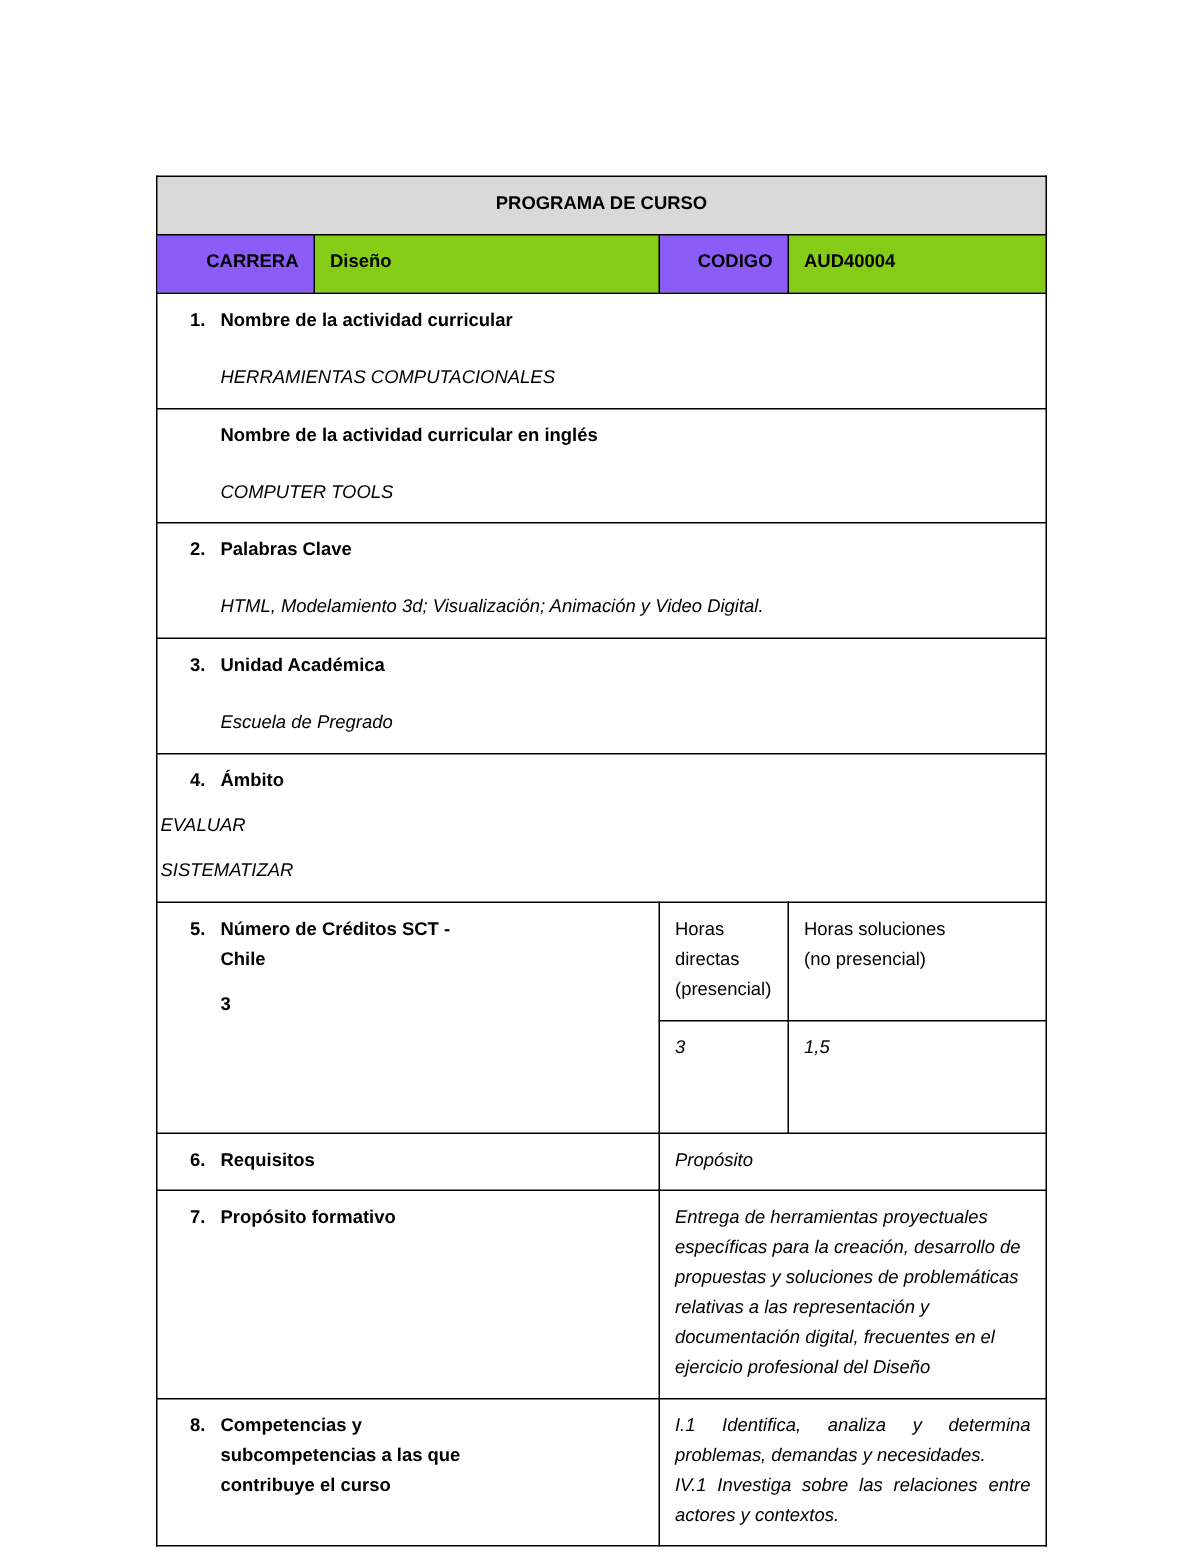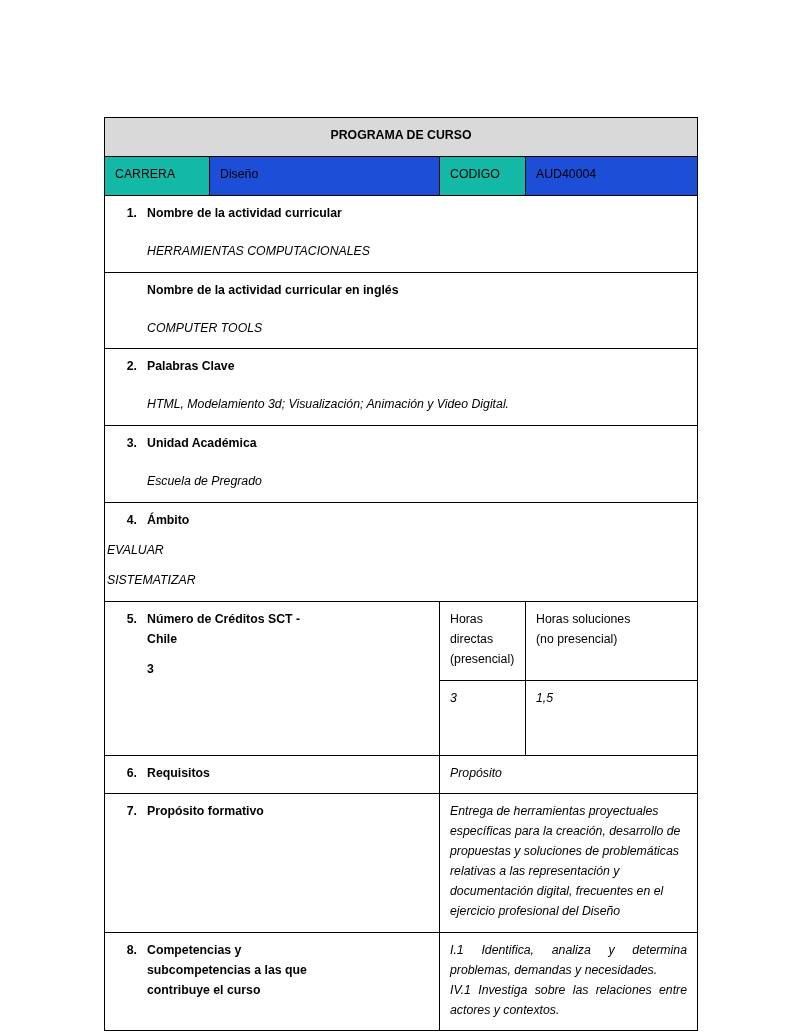--- a/index.html
+++ b/index.html
@@ -33,25 +33,27 @@
     line-height: 1.62;
   }
   .title-cell {
     background: #d9d9d9;
     text-align: center;
     font-weight: bold;
     font-size: 13.5px;
     padding: 12px 6px 12px 6px;
   }
   .hdr-cell {
-    background: #14b8a6;
-    font-weight: normal;
+    background: #8b5cf6;
+    font-weight: bold;
+    text-align: right;
   }
   .plain-cell {
-    background: #1d4ed8;
+    background: #84cc16;
+    font-weight: bold;
   }
   .ital { font-style: italic; }
   .num-row {
     display: flex;
     gap: 10px;
   }
   .num-row .num {
     font-weight: bold;
     width: 22px;
     flex: 0 0 22px;

